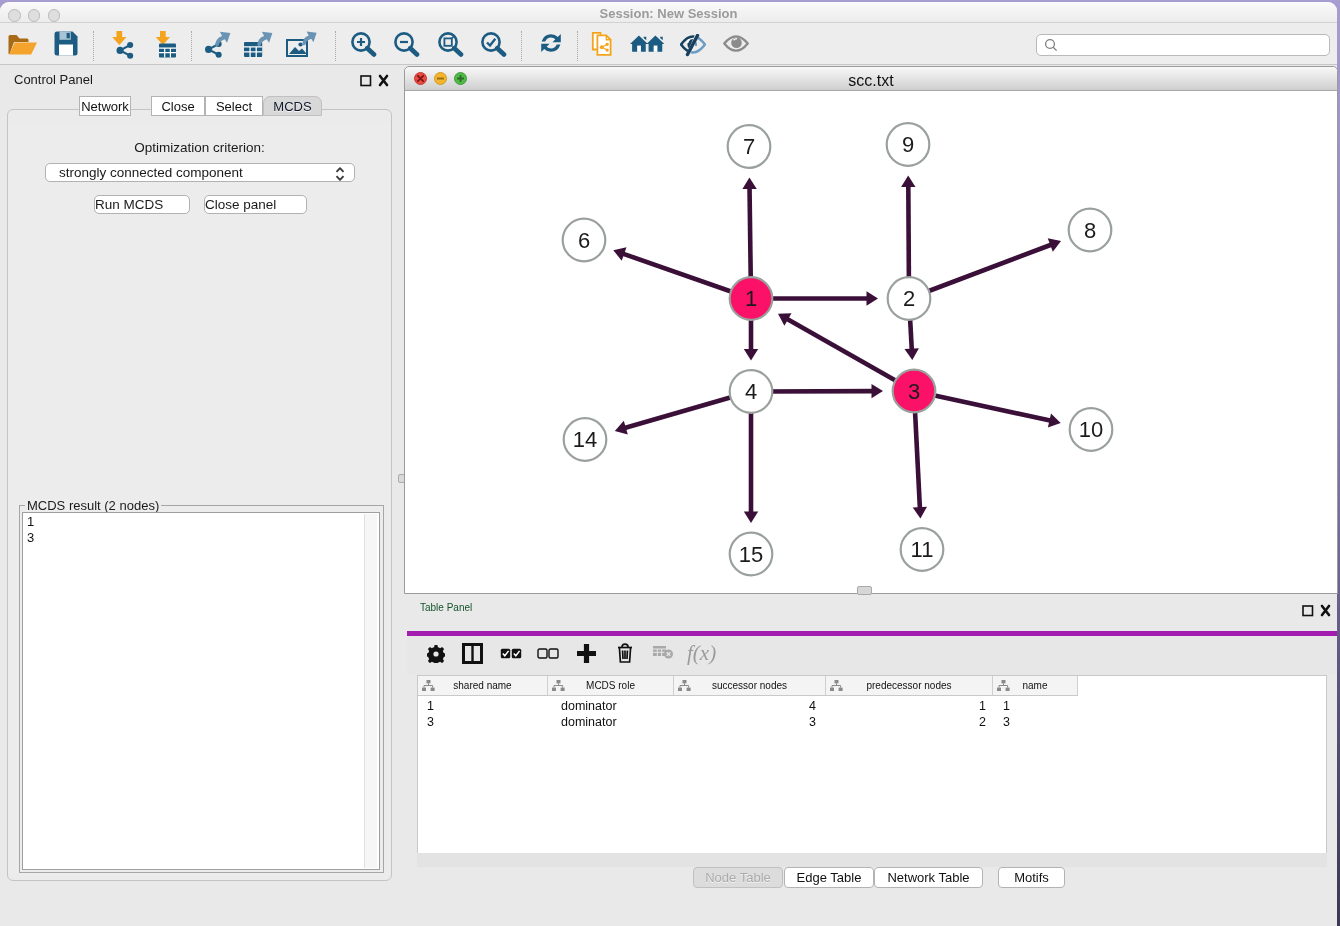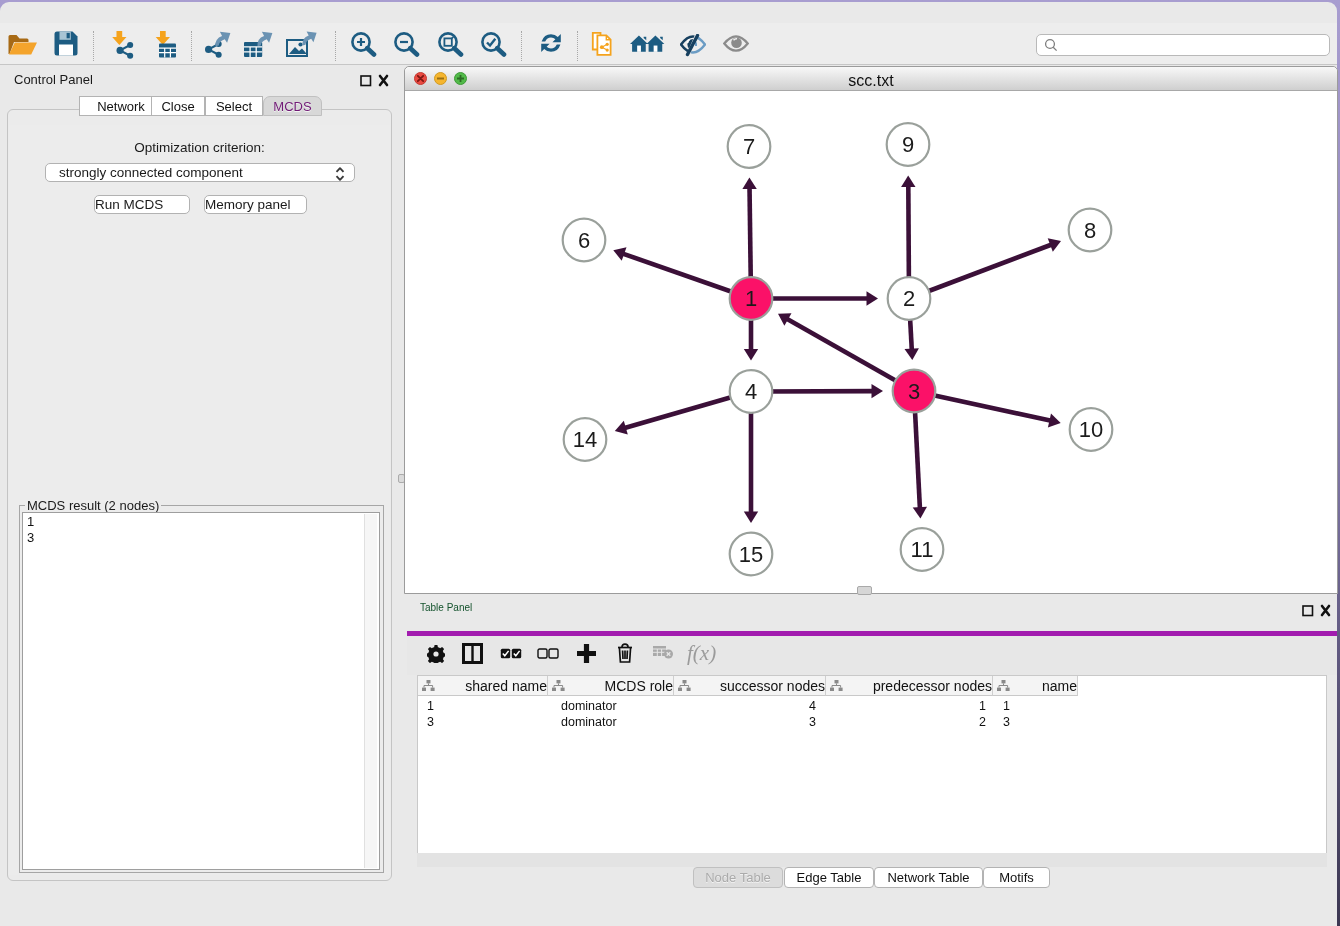--- a/index.html
+++ b/index.html
@@ -9,54 +9,60 @@
   #menubar{position:absolute;left:0;top:0;width:1337px;height:20px;background:linear-gradient(#fafafa,#ececec);border-bottom:1px solid #d2d2d2;border-top-right-radius:9px;border-top-left-radius:9px}
   .tlgray{position:absolute;top:7px;width:12.5px;height:12.5px;border-radius:50%;background:#dedede;border:1px solid #bcbcbc;box-sizing:border-box}
   #menutitle{position:absolute;left:0;top:4px;width:1337px;text-align:center;font-size:13px;color:#9b9b9b;font-weight:bold}
   #toolbar{position:absolute;left:0;top:21px;width:1337px;height:41px;background:#ededed;border-bottom:1px solid #c6c6c6}
   .sep{position:absolute;top:8px;height:30px;width:0;border-left:1px dotted #a8a8a8}
   .ticon{position:absolute;top:2px}
   #searchbox{position:absolute;left:1036px;top:11px;width:292px;height:20px;background:#fff;border:1px solid #b9b9b9;border-radius:5px}
   
   #cp-title{position:absolute;left:14px;top:70px;font-size:13px;color:#1a1a1a}
   .tab{position:absolute;top:94px;z-index:3;height:20px;background:#fff;border:1px solid #b3b3b3;box-sizing:border-box;font-size:13px;color:#111;text-align:center;line-height:19px}
-  #tab-mcds{background:#d8d8d8;border:1px solid #c0c0c0;border-radius:7px 7px 0 0;color:#701a75;text-shadow:0 1px 0 #f5f5f5}
+  #tab-mcds{background:#d8d8d8;border:1px solid #c0c0c0;border-radius:7px 7px 0 0;color:#0f172a;text-shadow:0 1px 0 #f5f5f5}
   #cp-box{position:absolute;left:7px;top:107px;width:385px;height:772px;background:#ebebeb;border:1px solid #c4c4c4;border-radius:6px;box-sizing:border-box}
   #cp-inner{position:absolute;left:1px;top:15px;width:381px;height:750px;background:#ececec}
   #optlabel{position:absolute;left:0;top:30px;width:383px;text-align:center;font-size:13.5px;color:#1a1a1a}
   #dropdown{position:absolute;left:37px;top:53px;width:295px;height:17px;background:#fff;border:1px solid #b2b2b2;border-radius:5px;font-size:13.5px;color:#1a1a1a;line-height:17px;padding-left:13px;box-sizing:content-box}
   .btn{position:absolute;top:85px;height:19px;background:#fff;border:1px solid #b2b2b2;border-radius:5px;box-sizing:border-box;font-size:13.5px;color:#1a1a1a;text-align:left;line-height:18px}
   #groupbox{position:absolute;left:11px;top:395px;width:363px;height:366px;border:1px solid #a6a6a6}
   #grouplabel{position:absolute;left:5px;top:-8px;background:#ececec;font-size:13px;color:#1a1a1a;padding:0 2px}
   #cp-text{position:absolute;left:2px;top:6px;width:356px;height:356px;background:#fff;border:1px solid #9e9e9e;font-size:13px;color:#111;line-height:16px}
   #cp-scroll{position:absolute;right:2px;top:1px;width:12px;height:354px;background:#f6f6f6;border-left:1px solid #e0e0e0}
   
   #netwin{position:absolute;left:404px;top:64px;width:934px;height:528px;background:#fff;border:1px solid #9b9b9b;border-radius:5px 5px 0 0;box-sizing:border-box}
   #nettitle{position:absolute;left:0;top:0;width:932px;height:23px;background:linear-gradient(#f8f8f8,#cfcfcf);border-bottom:1px solid #a8a8a8;border-radius:5px 5px 0 0}
   .tl{position:absolute;top:5px;width:13px;height:13px;border-radius:50%;box-sizing:border-box}
   #nettitletext{position:absolute;left:0;top:5px;width:932px;text-align:center;font-size:16px;color:#111}
   
   #tp{position:absolute;left:406px;top:593px;width:932px;height:298px}
   #tp-title{position:absolute;left:14px;top:7px;font-size:10px;color:#14532d}
   #tp-toolbar{position:absolute;left:1px;top:36px;width:930px;height:39px;background:#e7e7e7;border-top:5px solid #a21caf}
   #tbl{position:absolute;left:11px;top:80px;width:910px;height:179px;background:#fff;border:1px solid #c9c9c9;box-sizing:border-box}
-  .hcell{position:absolute;top:0;height:20px;background:#f4f4f4;border-right:1px solid #cfcfcf;border-bottom:1px solid #c9c9c9;box-sizing:border-box;font-size:14px;color:#111;text-align:right;line-height:20px}
+  .hcell{position:absolute;top:0;height:20px;background:#f4f4f4;border-right:1px solid #cfcfcf;border-bottom:1px solid #c9c9c9;box-sizing:border-box;font-size:10px;color:#111;text-align:center;line-height:20px}
   .cell{position:absolute;font-size:12.5px;color:#111}
   #hscroll{position:absolute;left:11px;top:258px;width:910px;height:14px;background:#e3e3e3}
   .btab{position:absolute;top:272px;height:21px;background:#fff;border:1px solid #b3b3b3;border-radius:4px;box-sizing:border-box;font-size:13px;color:#111;text-align:center;line-height:19px}
   #btab-node{background:#dcdcdc;border-color:#c0c0c0;color:#ababab;text-shadow:0 1px 0 #f2f2f2}
   
   #statusbar{position:absolute;left:0;top:889px;width:1337px;height:35px;background:#ececec;border-top:1px solid #bdbdbd}
   #listbtn{position:absolute;left:13px;top:10px;width:26px;height:18px;background:#f3f3f3;border:1px solid #a8a8a8;border-radius:4px;box-sizing:border-box}
   #membtn{position:absolute;left:1255px;top:7px;width:75px;height:24px;background:#f7f7f7;border:1px solid #adadad;border-radius:4px;box-sizing:border-box}
 </style>
 </head>
 <body>
 <div id="root">
 <div id="app">
+  <div id="menubar">
+    <div class="tlgray" style="left:8px"></div>
+    <div class="tlgray" style="left:27.5px"></div>
+    <div class="tlgray" style="left:47.5px"></div>
+    <div id="menutitle">Session: New Session</div>
+  </div>
   <div id="toolbar">
         <div class="sep" style="left:93px"></div>
         <div class="sep" style="left:191px"></div>
         <div class="sep" style="left:335px"></div>
         <div class="sep" style="left:521px"></div>
         <div class="sep" style="left:577px"></div>
         <svg class="ticon" width="31" height="25" viewBox="0 0 31 25" style="left:7px;top:9px">
           <path d="M1.5 22 L1.5 4.5 Q1.5 3 3 3 L9.5 3 L12.5 6.5 L20 6.5 Q21.5 6.5 21.5 8 L21.5 10 L7 10 L2.5 22 Z" fill="#a86a15"></path>
 <path d="M2 22.5 L7.8 10.5 L30 10.5 L24.2 22.5 Z" fill="#f4a42c"></path>
         </svg>
@@ -202,32 +208,32 @@
             <circle cx="7" cy="7" r="4.4" fill="none" stroke="#7d7d7d" stroke-width="1.3"></circle>
             <path d="M10.2 10.2 L13.6 13.6" stroke="#7d7d7d" stroke-width="1.3"></path>
           </svg>
         </div>
   </div>
   <div id="cp-title">Control Panel</div>
   <svg width="40" height="16" viewBox="0 0 40 16" style="position:absolute;left:358px;top:71px">
         <rect x="3" y="3" width="9.5" height="9.5" fill="none" stroke="#111" stroke-width="1.6"></rect>
         <path d="M22 3 L29 12 M29 3 L22 12" stroke="#111" stroke-width="2.6" stroke-linecap="round"></path>
       </svg>
-  <div class="tab" style="left:79px;width:84px">Network</div>
+  <div class="tab" style="left:79px;width:52px">Network</div>
   <div class="tab" style="left:151px;width:54px">Close</div>
   <div class="tab" style="left:205px;width:58px">Select</div>
   <div class="tab" id="tab-mcds" style="left:263px;width:59px">MCDS</div>
   <div id="cp-box">
     <div id="cp-inner"></div>
     <div id="dropdown">strongly connected component<svg width="12" height="16" viewBox="0 0 12 16" style="position:absolute;right:8px;top:2px">
             <path d="M2.5 5.8 L6 2.2 L9.5 5.8 M2.5 10.2 L6 13.8 L9.5 10.2" fill="none" stroke="#3a3a3a" stroke-width="1.9" stroke-linejoin="round"></path>
           </svg></div>
     <div id="optlabel">Optimization criterion:</div>
     <div class="btn" style="left:86px;width:96px">Run MCDS</div>
-    <div class="btn" style="left:196px;width:103px">Memory panel</div>
+    <div class="btn" style="left:196px;width:103px">Close panel</div>
     <div id="groupbox">
       <div id="grouplabel">MCDS result (2 nodes)</div>
       <div id="cp-text">
             <div style="padding:1px 0 0 4px">1<br>3</div>
         <div id="cp-scroll"></div>
       </div>
     </div>
   </div>
   <div style="position:absolute;left:398px;top:472px;width:7px;height:9px;background:#dadada;border:1px solid #ababab;border-radius:2px;box-sizing:border-box"></div>
   <div id="netwin">
@@ -410,16 +416,16 @@
 <div class="cell" style="left:9px;top:39px">3</div>
 <div class="cell" style="left:143px;top:39px">dominator</div>
 <div class="cell" style="left:256px;top:39px;width:142px;text-align:right">3</div>
 <div class="cell" style="left:408px;top:39px;width:160px;text-align:right">2</div>
 <div class="cell" style="left:585px;top:39px">3</div>
     </div>
     <div id="hscroll"></div>
     <div class="btab" id="btab-node" style="left:287px;width:90px">Node Table</div>
     <div class="btab" style="left:378px;width:90px">Edge Table</div>
     <div class="btab" style="left:468px;width:109px">Network Table</div>
-    <div class="btab" style="left:577px;width:67px">Motifs</div>
+    <div class="btab" style="left:592px;width:67px">Motifs</div>
   </div>
 </div>
 </div>
 
 </body></html>

